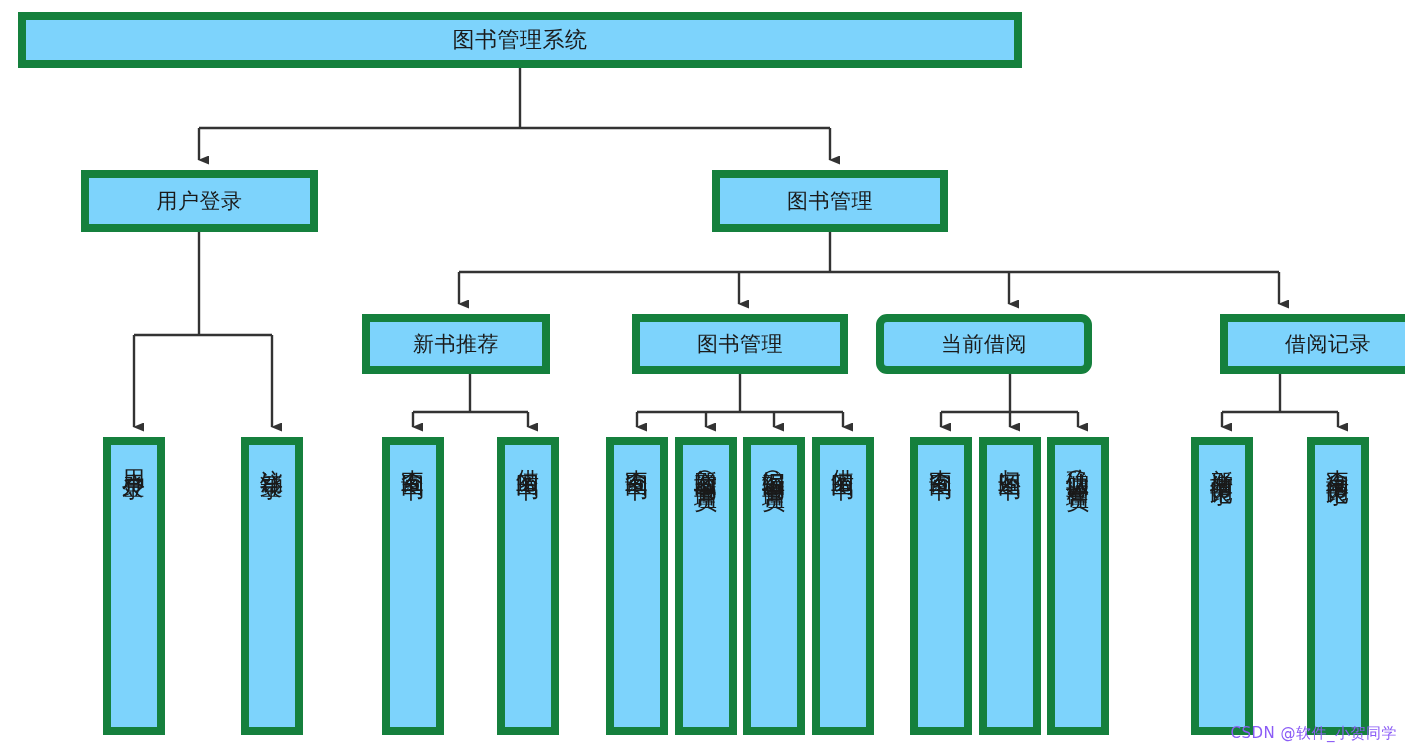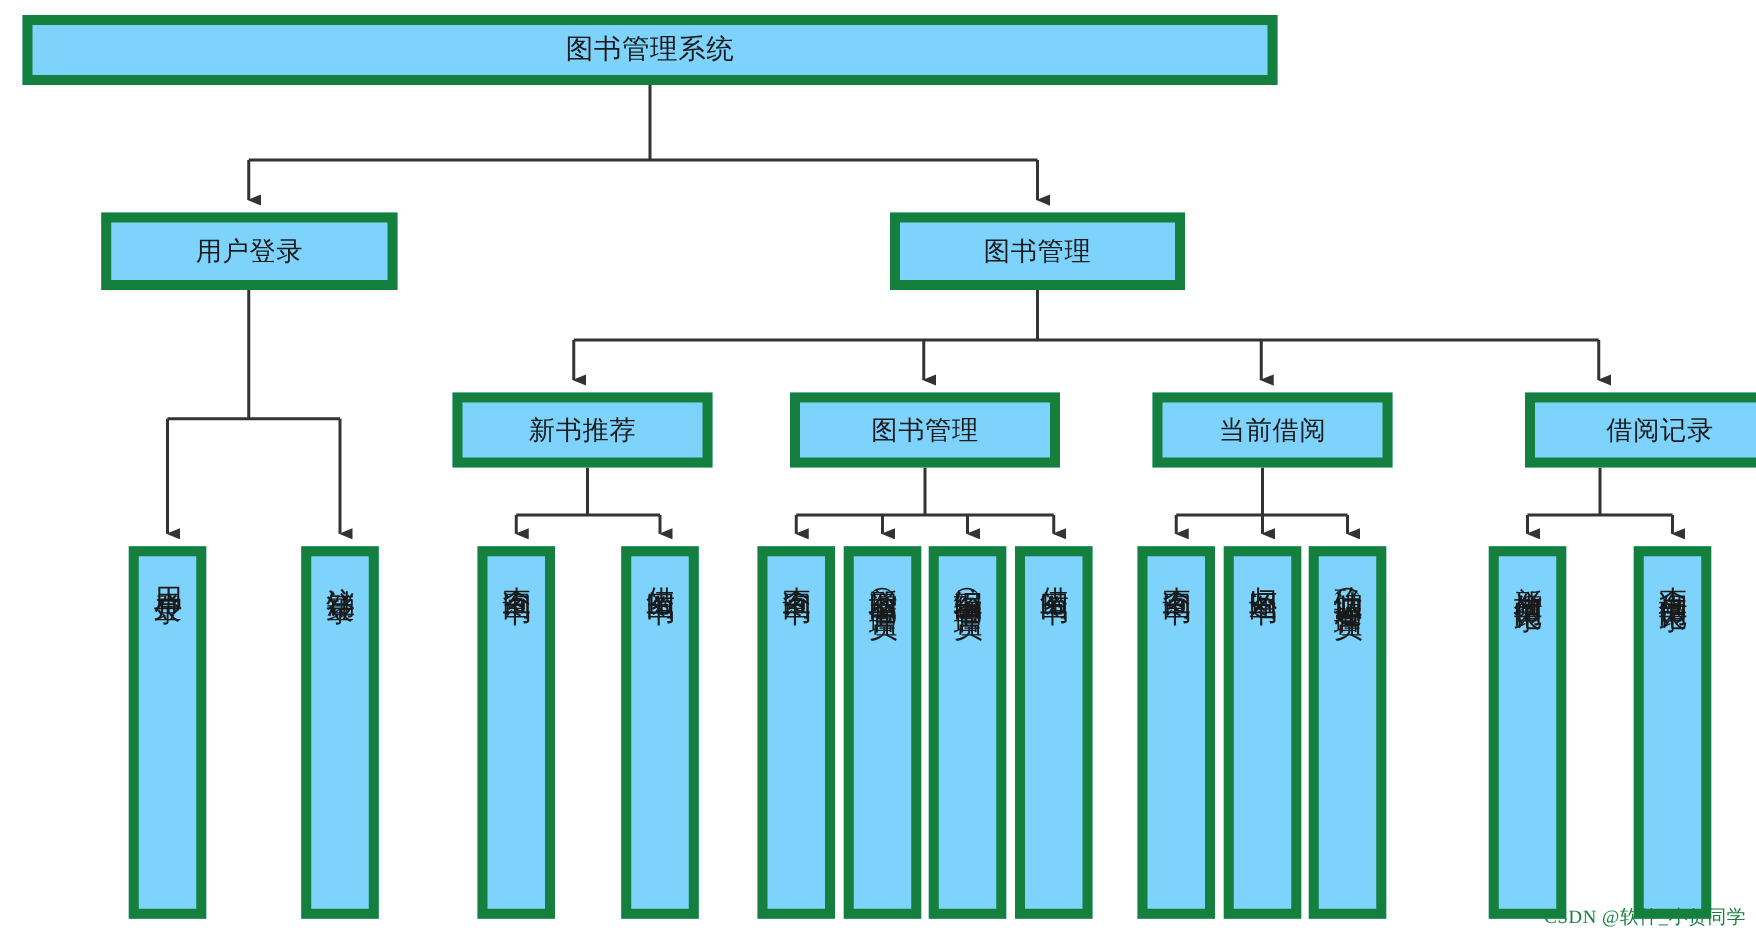--- a/index.html
+++ b/index.html
@@ -40,23 +40,23 @@
 
   
   .node.lv1{top:170px;height:62px;}
   .node.lv1 .lbl{font-size:21px;}
   .node.n-user-login{left:81px;width:237px;}
   .node.n-book-mgmt{left:712px;width:236px;}
 
   
   .node.lv2{top:314px;height:60px;}
   .node.lv2 .lbl{font-size:21px;}
-  .node.n-new-rec{left:362px;width:208px;}
+  .node.n-new-rec{left:362px;width:188px;}
   .node.n-borrow{left:632px;width:216px;}
-  .node.n-current{left:922px;width:192px;}
+  .node.n-current{left:876px;width:216px;border-radius:11px;}
   .node.n-records{left:1220px;width:216px;}
 
   
   .node.leaf{
     top:437px;height:298px;
     align-items:flex-start;
     padding-top:6px;
   }
   .node.leaf .lbl{
     writing-mode:vertical-rl;
@@ -65,25 +65,24 @@
     letter-spacing:3px;
     line-height:1.05;
     text-align:left;
   }
 
   
   #watermark{
     position:absolute;
     right:8px;bottom:4px;
     font-size:15px;
-    color:#15803d;
+    color:#8b5cf6;
     letter-spacing:.5px;
     z-index:3;
     white-space:nowrap;
-    font-family:Liberation Serif, serif;
   }
 </style>
 </head>
 <body>
 
 <div id="canvas">
 
   <svg id="wires" viewBox="0 0 1405 747" xmlns="http://www.w3.org/2000/svg">
     <defs>
       <marker id="arw" markerWidth="9" markerHeight="11" refX="4.5" refY="10" orient="auto" markerUnits="userSpaceOnUse">

